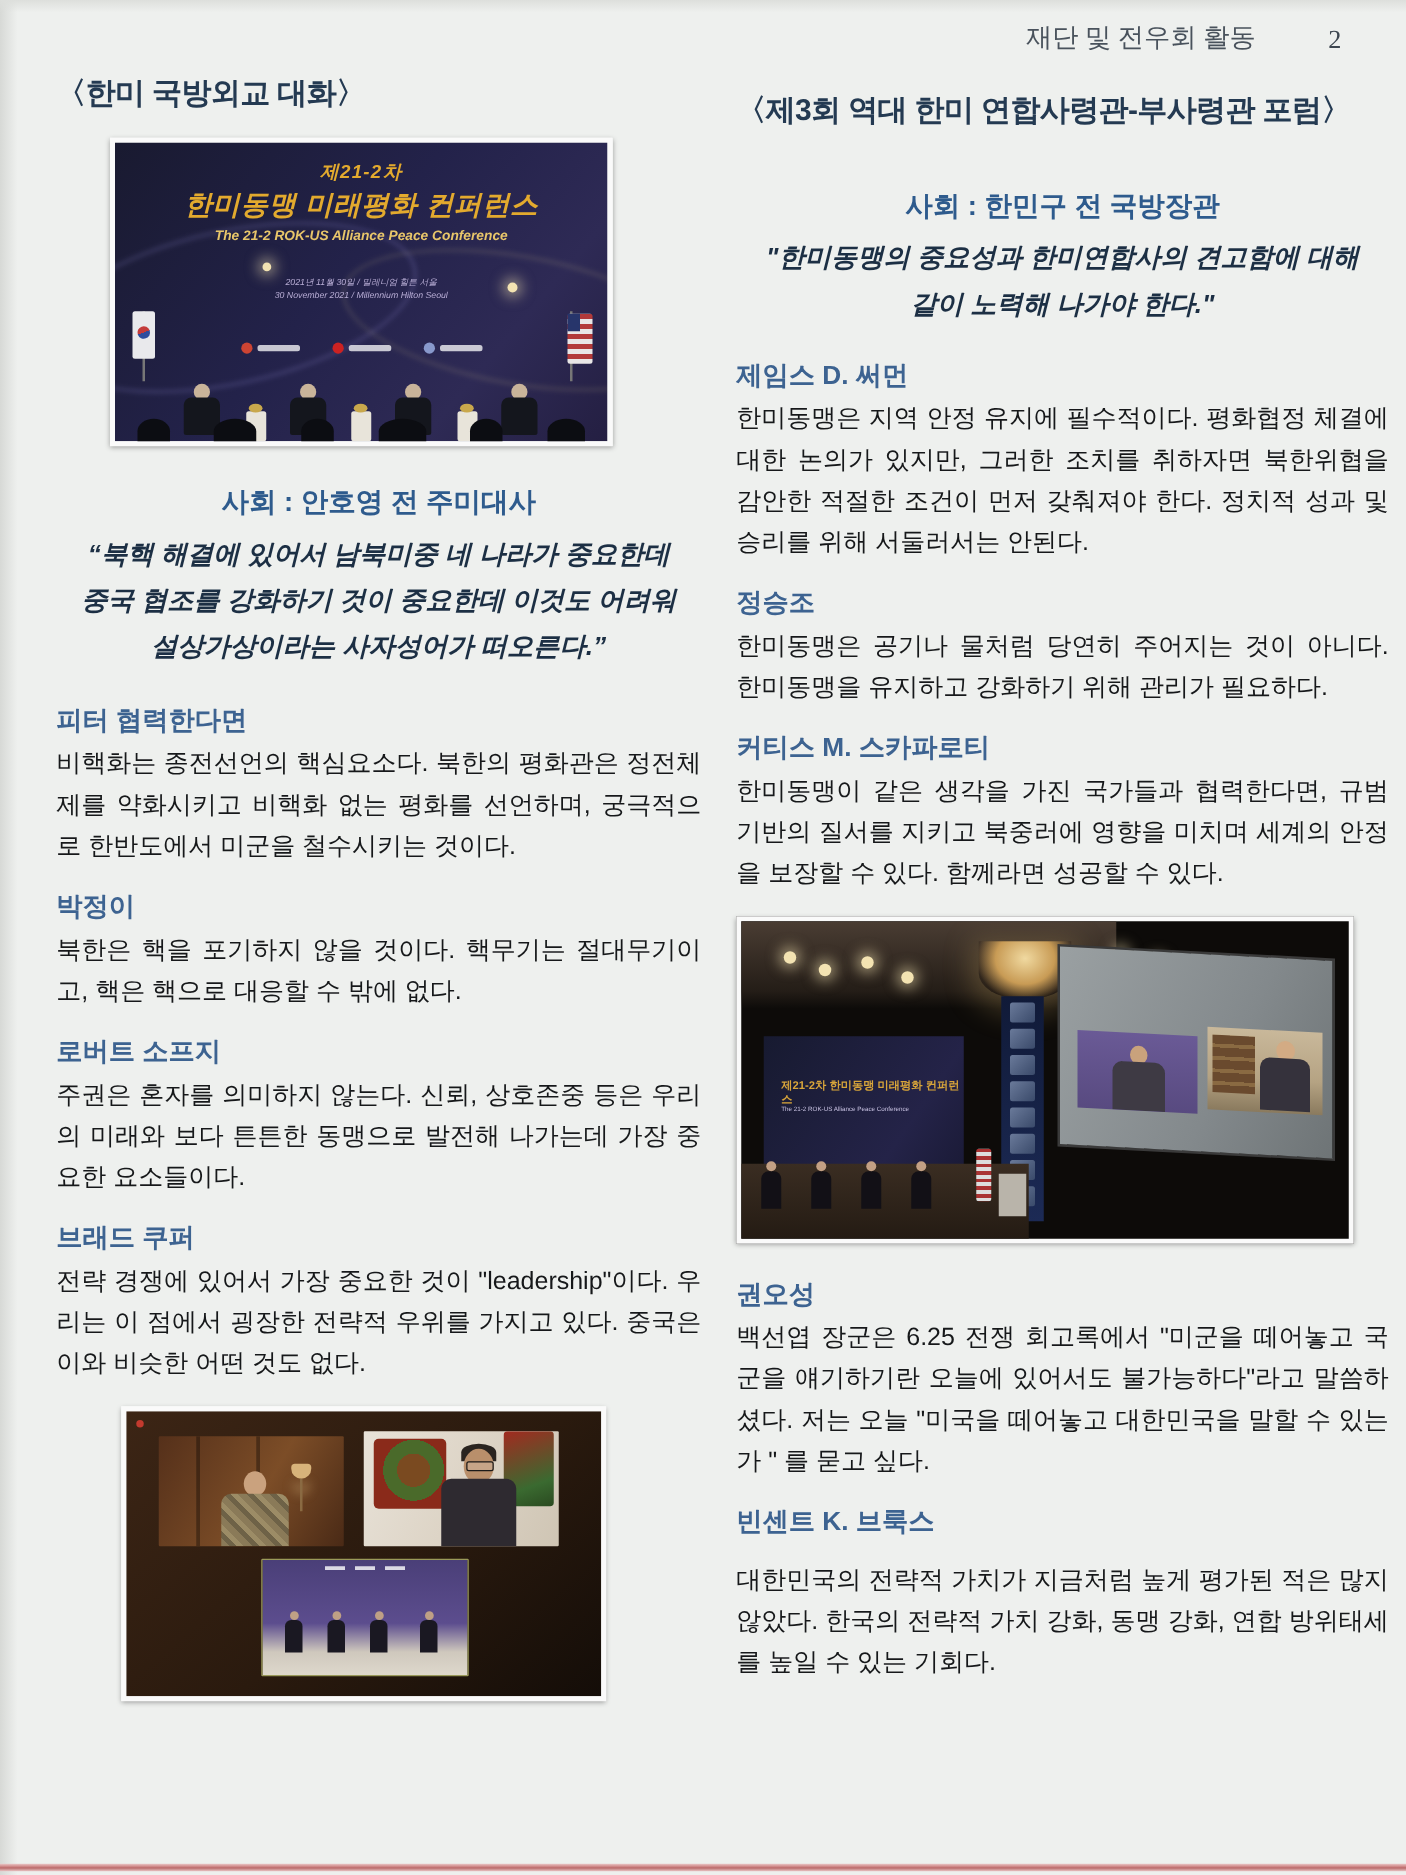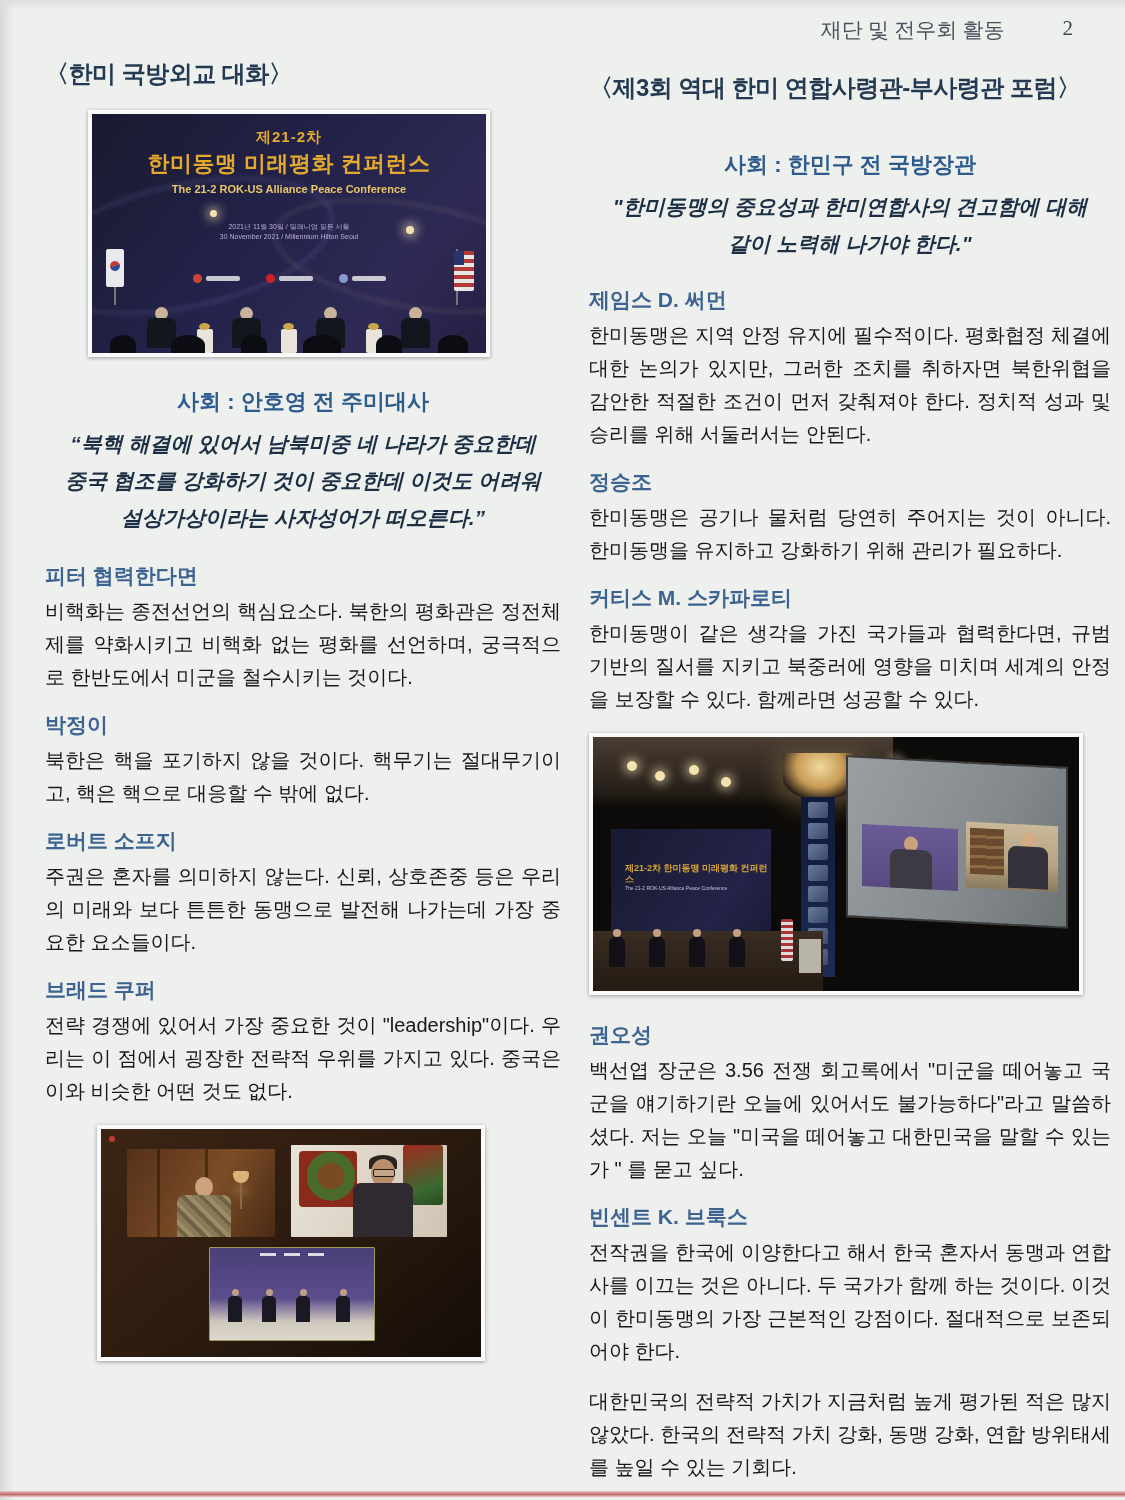--- a/index.html
+++ b/index.html
@@ -6,38 +6,38 @@
   body{
     width:1125px;height:1500px;position:relative;overflow:hidden;
     background:#eef0ee;
     font-family:"Liberation Sans","DejaVu Sans",sans-serif;
     color:#1d2126;
   }
   .edge-left{position:absolute;left:0;top:0;width:14px;height:1500px;
     background:linear-gradient(to right,#d7d9d6,rgba(238,240,238,0));}
   .edge-top{position:absolute;left:0;top:0;width:1125px;height:10px;
     background:linear-gradient(to bottom,#dddfdc,rgba(238,240,238,0));}
-  .page-header{position:absolute;top:16px;right:52px;display:flex;align-items:flex-start;gap:58px;
+  .page-header{position:absolute;top:16px;right:52px;display:flex;align-items:flex-end;gap:58px;
     font-family:"Liberation Serif","DejaVu Serif",serif;color:#49525c;font-size:21px;}
   .page-header .num{font-size:21px;color:#3d4650;}
   .col{position:absolute;width:520px;}
   .col-left{left:45px;top:58px;width:516px;}
   .col-right{left:589px;top:72px;width:522px;}
   .col-title{font-size:24px;font-weight:bold;color:#243a52;letter-spacing:-0.5px;}
   .col-right .col-title{margin-bottom:46px;}
   .moderator{font-size:22px;font-weight:bold;color:#2e5b8d;text-align:center;margin-bottom:8px;}
   .quote{font-size:21px;font-weight:bold;font-style:italic;color:#1c2f44;text-align:center;line-height:37px;}
   .speaker{margin-bottom:17px;}
   .speaker .name{font-size:21px;font-weight:bold;color:#3d6391;margin-bottom:5px;}
   .speaker .text{font-size:20px;line-height:33px;color:#16181a;text-align:justify;word-break:break-all;}
   
   .photo{position:relative;border:4px solid #fafafa;box-shadow:0 1px 4px rgba(0,0,0,0.35);overflow:hidden;}
   
   .photo1{width:394px;height:239px;margin:20px 0 30px 43px;
-    background:linear-gradient(130deg,#191a30 0%,#23224a 45%,#2e2a55 75%,#241f42 100%);}
+    background:linear-gradient(130deg,#191a30 0%,#23224a 45%,#2e2a55 75%,#241f42 100%);font-style:italic;}
   .p1-swirl{position:absolute;border:2px solid rgba(180,170,255,0.25);border-radius:50%;filter:blur(2px);}
   .p1-title{position:absolute;left:0;right:0;top:14px;text-align:center;color:#e3aa2e;font-weight:bold;}
   .p1-t1{font-size:15px;letter-spacing:1px;}
   .p1-t2{font-size:22px;letter-spacing:0.5px;margin-top:2px;}
   .p1-t3{font-size:11px;color:#e8c66a;margin-top:4px;font-weight:bold;}
   .p1-date{position:absolute;left:0;right:0;top:108px;text-align:center;color:#b9aed6;font-size:7px;line-height:10px;}
   .p1-logos{position:absolute;left:0;right:0;top:160px;display:flex;justify-content:center;gap:26px;}
   .p1-logo{display:flex;align-items:center;gap:4px;}
   .p1-logo .dot{width:9px;height:9px;border-radius:50%;}
   .p1-logo .bar{width:34px;height:5px;background:rgba(255,255,255,0.75);border-radius:2px;}
@@ -332,24 +332,23 @@
     <span class="p3-sit" style="left:16px"></span>
     <span class="p3-sit" style="left:56px"></span>
     <span class="p3-sit" style="left:96px"></span>
     <span class="p3-sit" style="left:136px"></span>
     <span class="p3-usflag"></span>
     <span class="p3-podium"></span>
   </div>
 
   <div class="speaker">
     <div class="name">권오성</div>
-    <div class="text">백선엽 장군은 3.56 전쟁 회고록에서 "미군을 떼어놓고 국군을 얘기하기란 오늘에 있어서도 불가능하다"라고 말씀하셨다. 저는 오늘 "미국을 떼어놓고 대한민국을 말할 수 있는가 " 를 묻고 싶다.</div>
+    <div class="text">백선엽 장군은 6.25 전쟁 회고록에서 "미군을 떼어놓고 국군을 얘기하기란 오늘에 있어서도 불가능하다"라고 말씀하셨다. 저는 오늘 "미국을 떼어놓고 대한민국을 말할 수 있는가 " 를 묻고 싶다.</div>
   </div>
   <div class="speaker">
     <div class="name">빈센트 K. 브룩스</div>
-    <div class="text">전작권을 한국에 이양한다고 해서 한국 혼자서 동맹과 연합사를 이끄는 것은 아니다. 두 국가가 함께 하는 것이다. 이것이 한미동맹의 가장 근본적인 강점이다. 절대적으로 보존되어야 한다.</div>
   </div>
   <div class="speaker">
     <div class="text">대한민국의 전략적 가치가 지금처럼 높게 평가된 적은 많지 않았다. 한국의 전략적 가치 강화, 동맹 강화, 연합 방위태세를 높일 수 있는 기회다.</div>
   </div>
 </div>
 
 <div class="footer-line"></div>
 
 </body></html>

